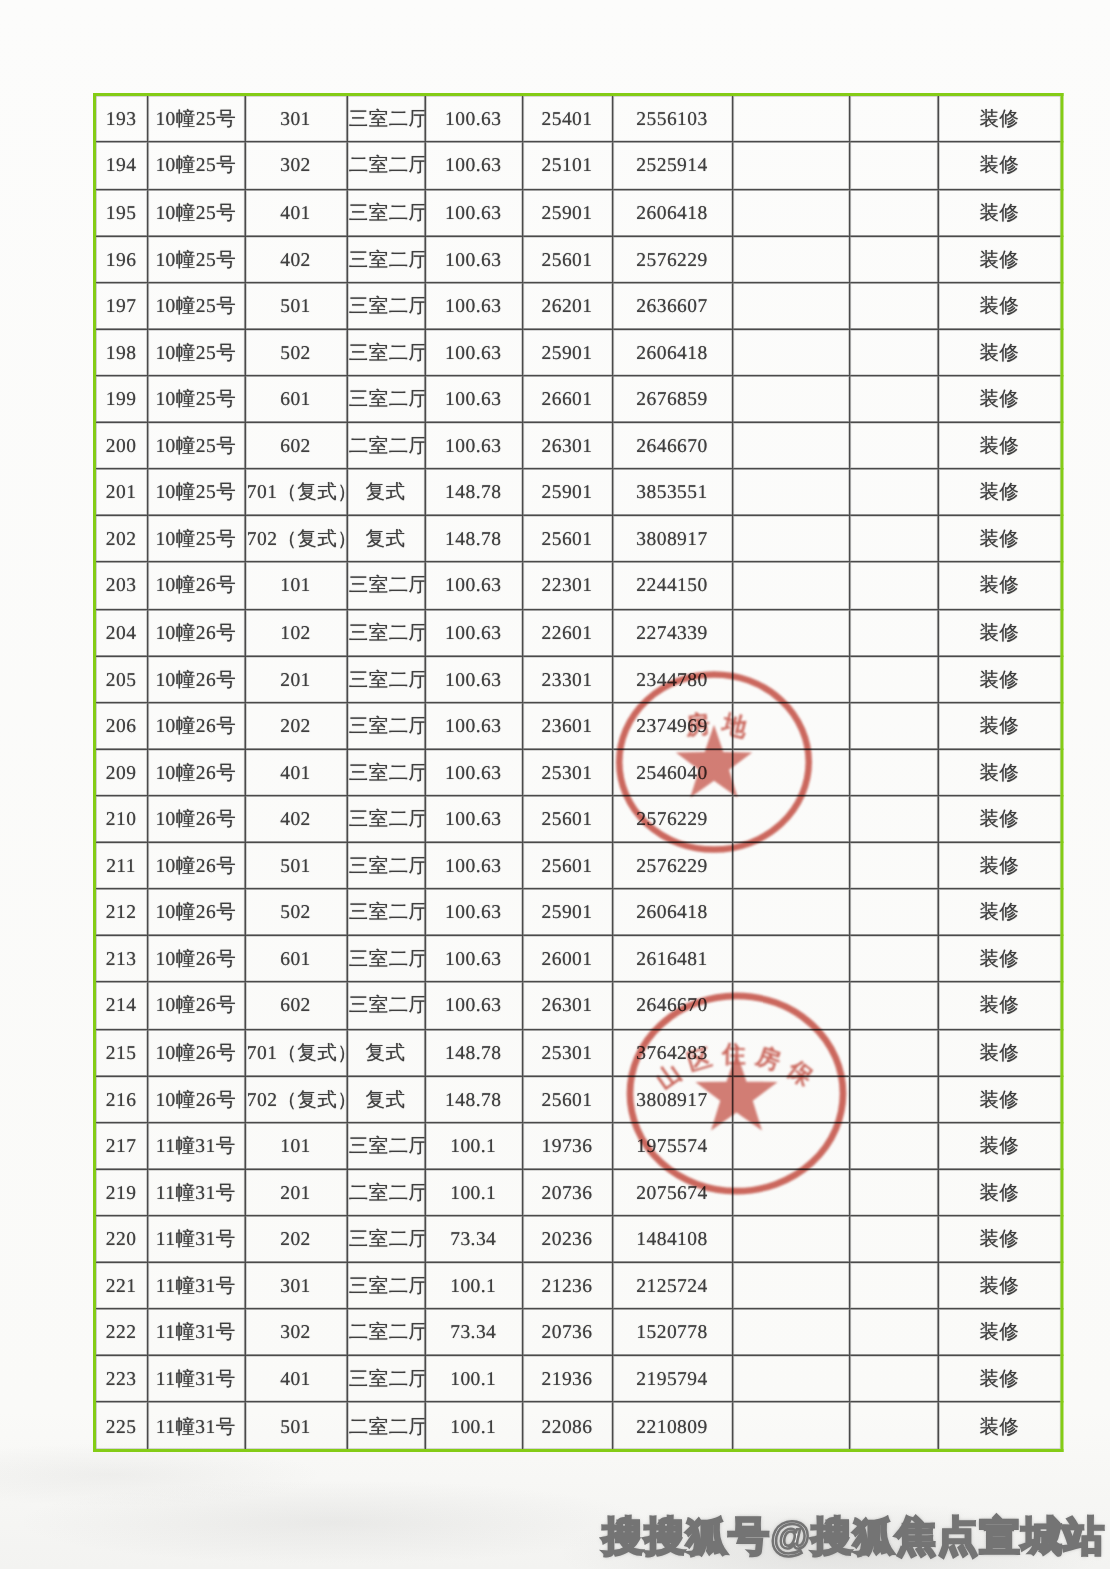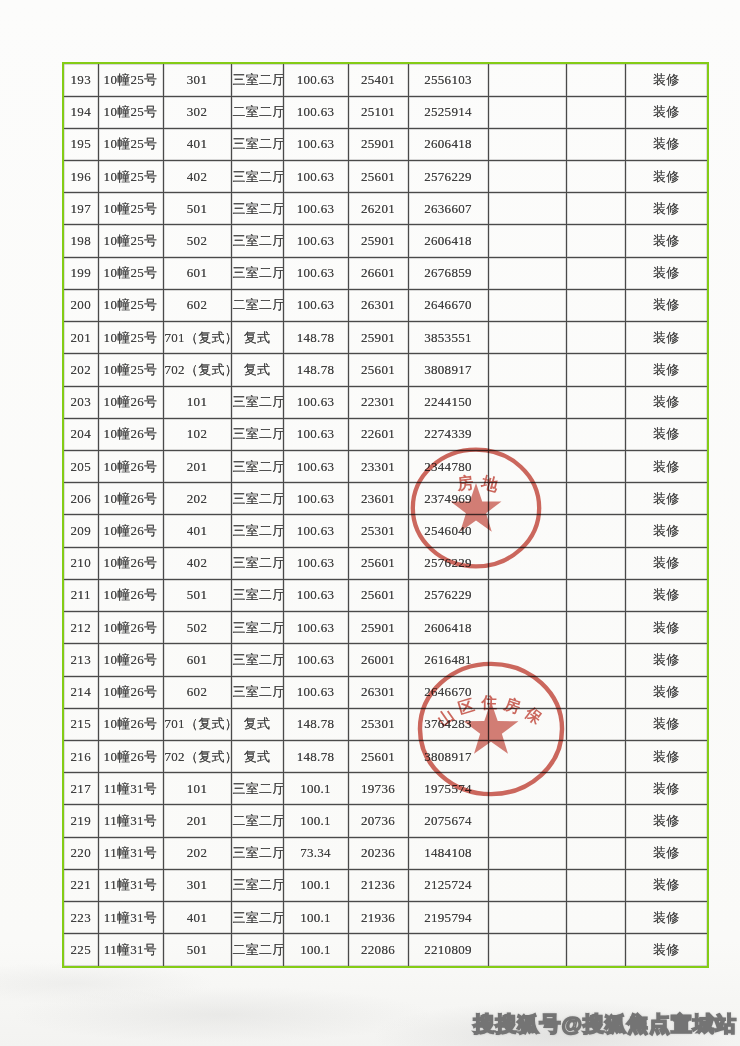--- a/index.html
+++ b/index.html
@@ -35,21 +35,21 @@
     mix-blend-mode:multiply;
     filter:blur(.55px);
     opacity:.82;
   }
   .stamp1{left:404px;top:441px;width:144px;height:134px;}
   .stamp2{left:412px;top:656px;width:158px;height:146px;}
   
   .watermark{
     position:absolute;right:3px;top:1006px;height:36px;line-height:36px;
     font-family:"Liberation Sans","DejaVu Sans",sans-serif;
-    font-weight:bold;font-size:21px;letter-spacing:1px;
+    font-weight:bold;font-size:27px;letter-spacing:1px;
     color:#f8f8f8;
     -webkit-text-stroke:1.7px #747474;
     text-shadow:0 0 1.5px rgba(110,110,110,.8),0 0 3px rgba(130,130,130,.5);
     white-space:nowrap;
   }
 </style>
 </head>
 <body>
 
 <div class="page">
@@ -374,20 +374,32 @@
           <td>301</td>
           <td>三室二厅</td>
           <td>100.1</td>
           <td>21236</td>
           <td>2125724</td>
           <td></td>
           <td></td>
           <td>装修</td>
         </tr>
         <tr>
+          <td>222</td>
+          <td>11幢31号</td>
+          <td>302</td>
+          <td>二室二厅</td>
+          <td>73.34</td>
+          <td>20736</td>
+          <td>1520778</td>
+          <td></td>
+          <td></td>
+          <td>装修</td>
+        </tr>
+        <tr>
           <td>223</td>
           <td>11幢31号</td>
           <td>401</td>
           <td>三室二厅</td>
           <td>100.1</td>
           <td>21936</td>
           <td>2195794</td>
           <td></td>
           <td></td>
           <td>装修</td>

